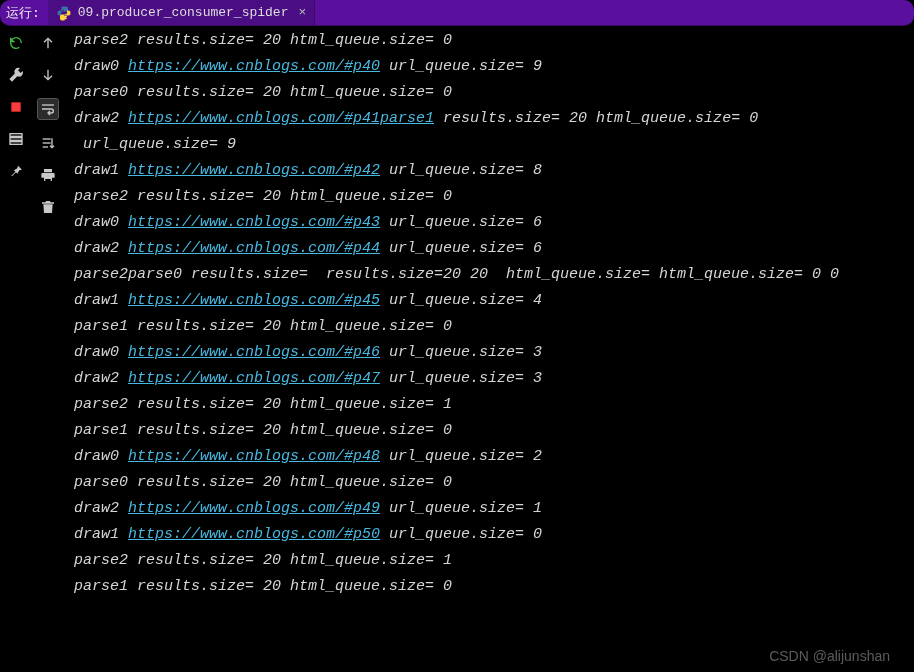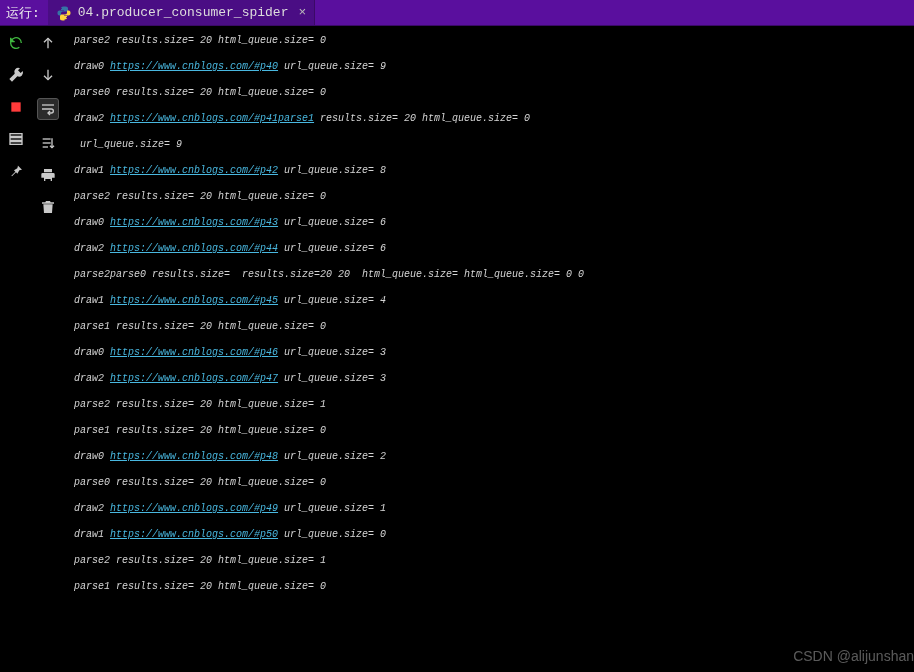--- a/index.html
+++ b/index.html
@@ -1,45 +1,45 @@
 <!DOCTYPE html>
 <html><head>
 <meta charset="utf-8">
 <style>
   html,body{margin:0;padding:0;width:914px;height:672px;background:#000;font-family:"Consolas","Courier New",monospace;font-style:italic;overflow:hidden;color:#ccc;}
-  .titlebar{height:25px;background:#5a0f9e;display:flex;align-items:center;font-style:normal;font-size:13px;color:#ddd;border-bottom:1px solid #3a0a66;}
+  .titlebar{height:25px;background:#5a0f9e;display:flex;align-items:center;font-style:normal;font-size:13px;color:#ddd;border-bottom:1px solid #3a0a66;border-radius:10px;}
   .run-label{padding:0 8px 0 6px;color:#eee;}
   .tab{display:flex;align-items:center;background:#4a0d84;height:25px;padding:0 8px;border-right:1px solid #3a0a66;}
   .tab .py-icon{width:16px;height:16px;margin-right:6px;display:inline-block;}
   .tab .close{margin-left:10px;color:#bbb;cursor:pointer;}
   .main{display:flex;height:calc(672px - 25px);}
   .gutter1{width:32px;background:#000;display:flex;flex-direction:column;align-items:center;padding-top:8px;gap:14px;}
   .gutter2{width:32px;background:#000;display:flex;flex-direction:column;align-items:center;padding-top:8px;gap:14px;}
   .icon{width:18px;height:18px;display:flex;align-items:center;justify-content:center;color:#c9c9c9;cursor:pointer;}
   .icon svg{width:16px;height:16px;}
   .icon.green svg{stroke:#3fb63f;fill:#3fb63f;}
   .icon.red{color:#ff3b3b;}
   .icon.active{background:#2b2b2b;border:1px solid #555;border-radius:3px;padding:1px;}
-  .console{flex:1;background:#000;color:#d5d5d5;font-size:10px;line-height:26px;padding:2px 0 0 10px;white-space:pre-wrap;word-break:break-all;}
+  .console{flex:1;background:#000;color:#d5d5d5;font-size:15px;line-height:26px;padding:2px 0 0 10px;white-space:pre-wrap;word-break:break-all;}
   .console a{color:#49b8e0;}
-  .watermark{position:absolute;right:0;bottom:8px;font-style:normal;font-size:14px;color:rgba(200,200,200,0.45);font-family:Arial,sans-serif;}
+  .watermark{position:absolute;right:24px;bottom:8px;font-style:normal;font-size:14px;color:rgba(200,200,200,0.45);font-family:Arial,sans-serif;}
 </style>
 </head>
 <body>
 
 <div class="titlebar">
   <span class="run-label">运行:</span>
   <div class="tab">
     <span class="py-icon">
       <svg viewBox="0 0 32 32">
           <path fill="#3673A5" d="M15 3c-4 0-5 2-5 4v3h6v1H7c-3 0-4 2-4 5s1 5 4 5h3v-4c0-2 1-4 4-4h6c2 0 4-1 4-4V7c0-2-1-4-5-4h-4zM11 6a1 1 0 1 1 0 2 1 1 0 0 1 0-2z"></path>
           <path fill="#FFD43B" d="M17 29c4 0 5-2 5-4v-3h-6v-1h9c3 0 4-2 4-5s-1-5-4-5h-3v4c0 2-1 4-4 4h-6c-2 0-4 1-4 4v4c0 2 1 4 5 4h4zm4-3a1 1 0 1 1 0-2 1 1 0 0 1 0 2z"></path>
         </svg>
     </span>
-    <span>04.producer_consumer_spider</span>
+    <span>09.producer_consumer_spider</span>
     <span class="close">×</span>
   </div>
 </div>
 
 <div class="main">
   <div class="gutter1">
     <div class="icon green">
       <svg viewBox="0 0 24 24" fill="none" stroke="#3fb63f" stroke-width="2">
           <path d="M4 4v6h6"></path>
           <path d="M20 12a8 8 0 1 0-3 6.3" fill="none"></path>

